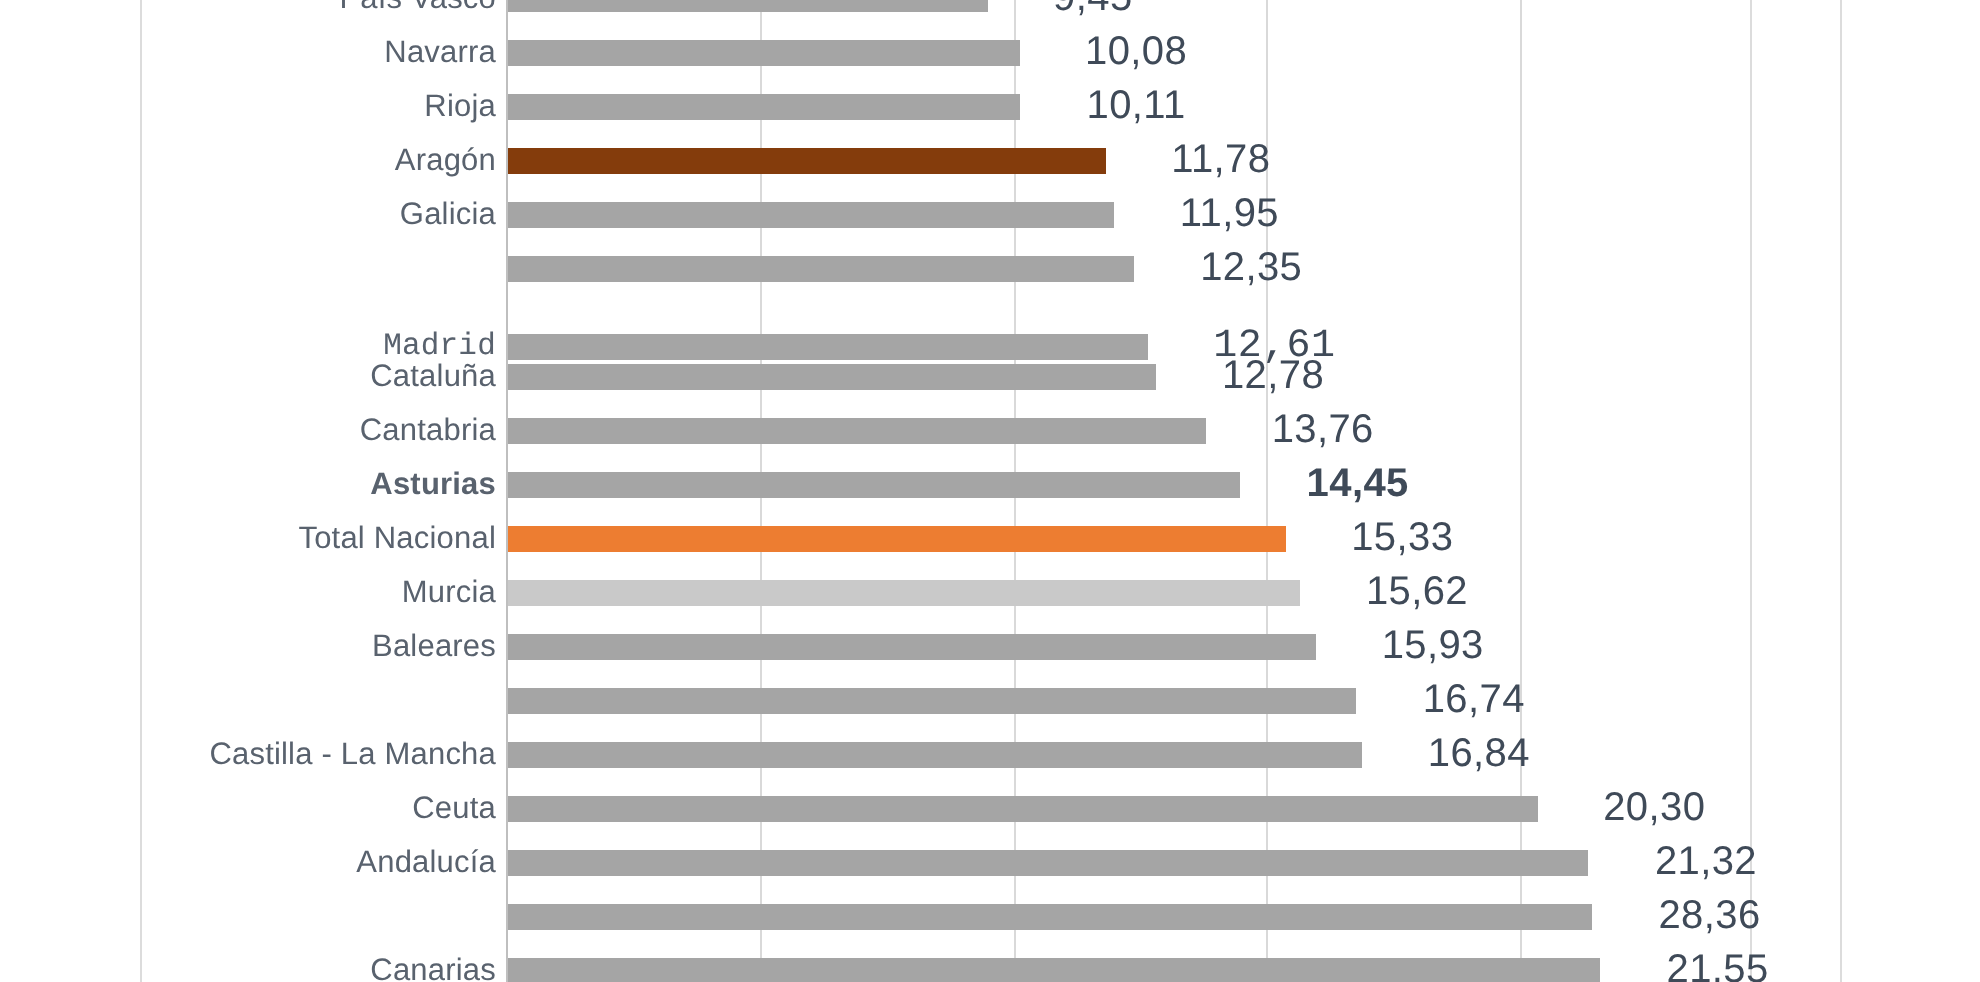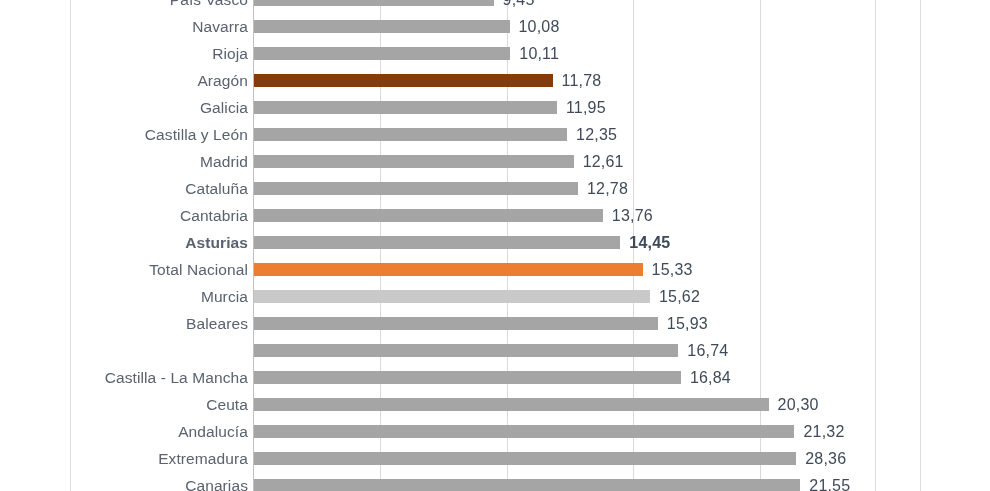--- a/index.html
+++ b/index.html
@@ -82,24 +82,25 @@
   }
   .bar.light   { background: #c9c9c9; }
   .bar.orange  { background: #ed7d31; }
   .bar.brown   { background: #843c0c; }
 
   .val-label {
     position: absolute;
     top: 0;
     height: 27px;
     line-height: 27px;
-    font-size: 16px;
+    font-size: 20px;
     color: #3f4a58;
     white-space: nowrap;
     letter-spacing: 0.2px;
+    margin-left: 24px;
   }
 </style>
 </head>
 <body>
 
 <div id="page">
 
   <div class="page-rule left"></div>
   <div class="page-rule right1"></div>
   <div class="page-rule right2"></div>
@@ -132,25 +133,24 @@
           <div class="cat-label">Aragón</div>
           <div class="bar brown" style="width: 298.623px;"></div>
           <div class="val-label" style="left: 561.623px;">11,78</div>
         </div>
         <div class="row" style="top: 94px;">
           <div class="cat-label">Galicia</div>
           <div class="bar" style="width: 302.933px;"></div>
           <div class="val-label" style="left: 565.933px;">11,95</div>
         </div>
         <div class="row" style="top: 121px;">
-          <div class="cat-label">Castilla y León</div>
           <div class="bar" style="width: 313.072px;"></div>
           <div class="val-label" style="left: 576.072px;">12,35</div>
         </div>
-        <div class="row" style="top: 148px;">
+        <div class="row" style="top: 160px; font-family: Liberation Mono, monospace;">
           <div class="cat-label">Madrid</div>
           <div class="bar" style="width: 319.663px;"></div>
           <div class="val-label" style="left: 582.663px;">12,61</div>
         </div>
         <div class="row" style="top: 175px;">
           <div class="cat-label">Cataluña</div>
           <div class="bar" style="width: 323.973px;"></div>
           <div class="val-label" style="left: 586.973px;">12,78</div>
         </div>
         <div class="row" style="top: 202px;">
@@ -191,21 +191,20 @@
           <div class="cat-label">Ceuta</div>
           <div class="bar" style="width: 514.605px;"></div>
           <div class="val-label" style="left: 777.605px;">20,30</div>
         </div>
         <div class="row" style="top: 418px;">
           <div class="cat-label">Andalucía</div>
           <div class="bar" style="width: 540.462px;"></div>
           <div class="val-label" style="left: 803.462px;">21,32</div>
         </div>
         <div class="row" style="top: 445px;">
-          <div class="cat-label">Extremadura</div>
           <div class="bar" style="width: 542.236px;"></div>
           <div class="val-label" style="left: 805.236px;">28,36</div>
         </div>
         <div class="row" style="top: 472px;">
           <div class="cat-label">Canarias</div>
           <div class="bar" style="width: 546.293px;"></div>
           <div class="val-label" style="left: 809.293px;">21,55</div>
         </div>
       </div>
   </div>

